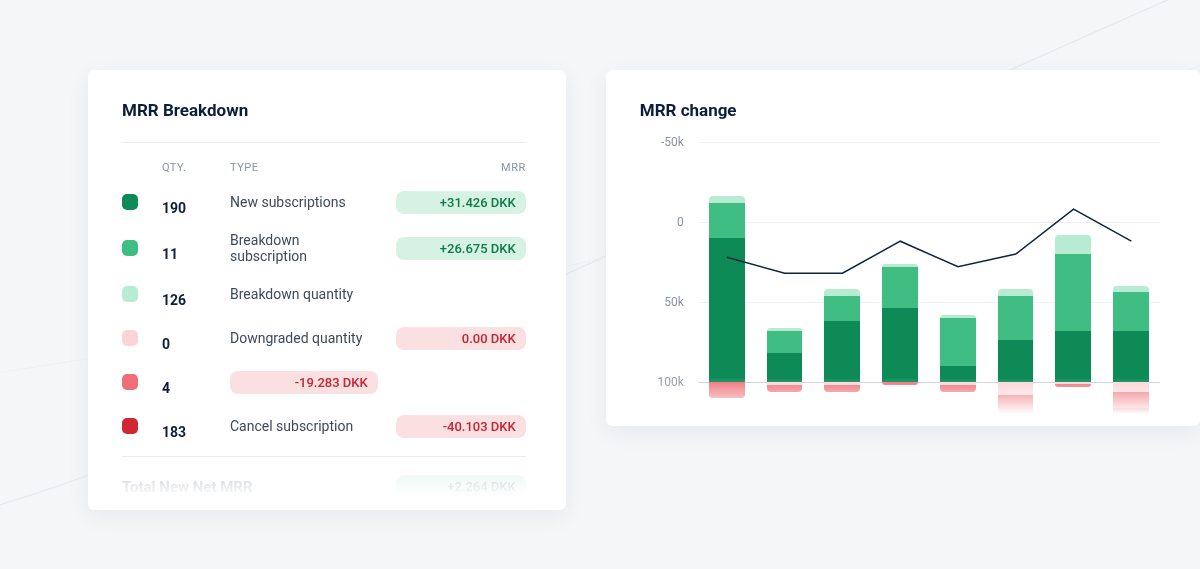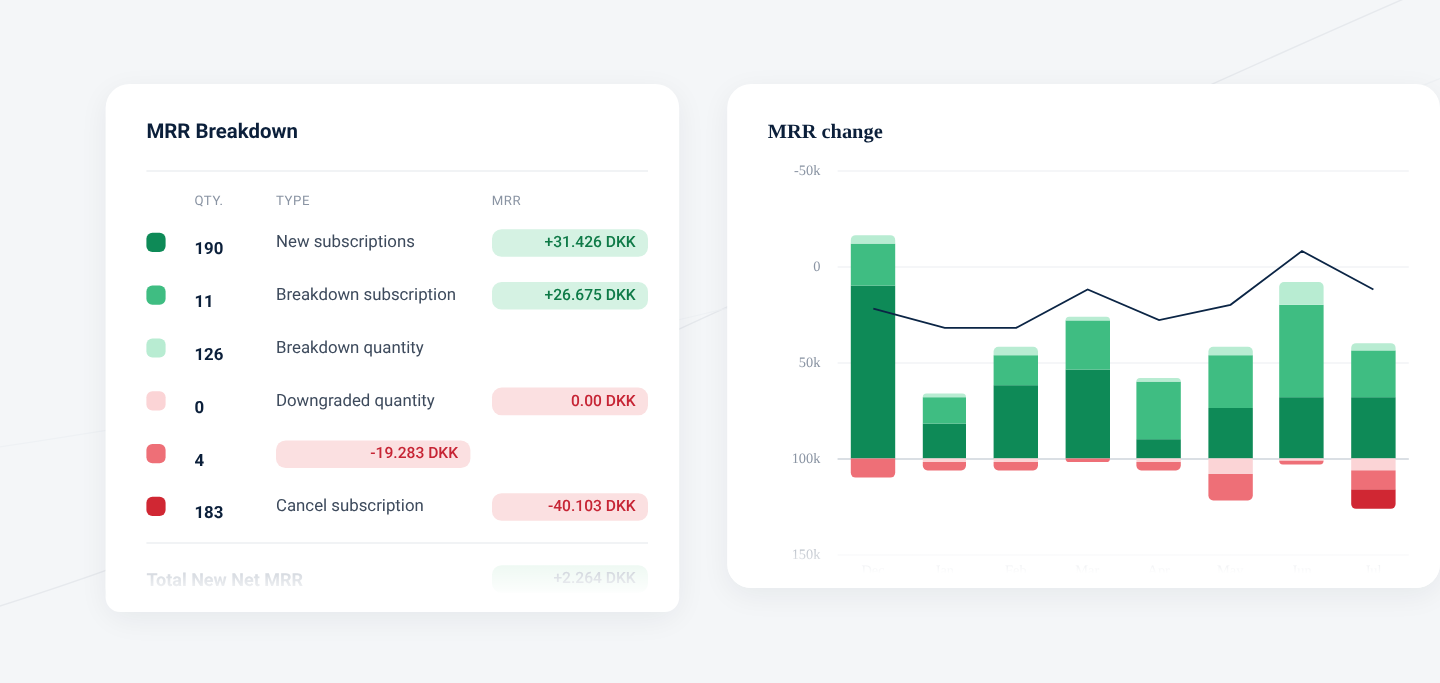--- a/index.html
+++ b/index.html
@@ -26,28 +26,28 @@
     left: 88px;
     right: 0;
     bottom: 0;
     display: flex;
     gap: 40px;
     z-index: 1;
   }
 
   .card {
     background: #ffffff;
-    border-radius: 20px;
+    border-radius: 6px;
     box-shadow: 0 6px 24px rgba(20, 30, 55, 0.06);
-    padding: 30px 26px 0 34px;
+    padding: 30px 40px 0 34px;
     position: relative;
   }
 
   .card.breakdown { width: 490px; height: 440px; }
-  .card.chart     { width: 610px; height: 420px; overflow: hidden; font-family: Liberation Serif, serif; }
+  .card.chart     { width: 610px; height: 356px; overflow: hidden; }
 
   .card h2 {
     font-size: 17px;
     font-weight: 700;
     color: #0b1f3a;
     margin-bottom: 22px;
   }
 
   .hr { height:1px; background:#e8ecef; margin-bottom:18px; }
 
@@ -121,21 +121,21 @@
 
   <div class="card breakdown">
     <h2>MRR Breakdown</h2>
     <div class="hr"></div>
 
     <div class="tbl">
       <div class="head">
         <span></span>
         <span>QTY.</span>
         <span>TYPE</span>
-        <span style="">MRR</span>
+        <span style="text-align:right;">MRR</span>
       </div>
       <div id="breakdown-rows">
           <div class="row">
             <span class="swatch" style="background:#0e8a57"></span>
             <span class="qty">190</span>
             <span class="type">New subscriptions</span>
             <span class="badge pos">+31.426 DKK</span>
           </div>
           <div class="row">
             <span class="swatch" style="background:#3fbd82"></span>

